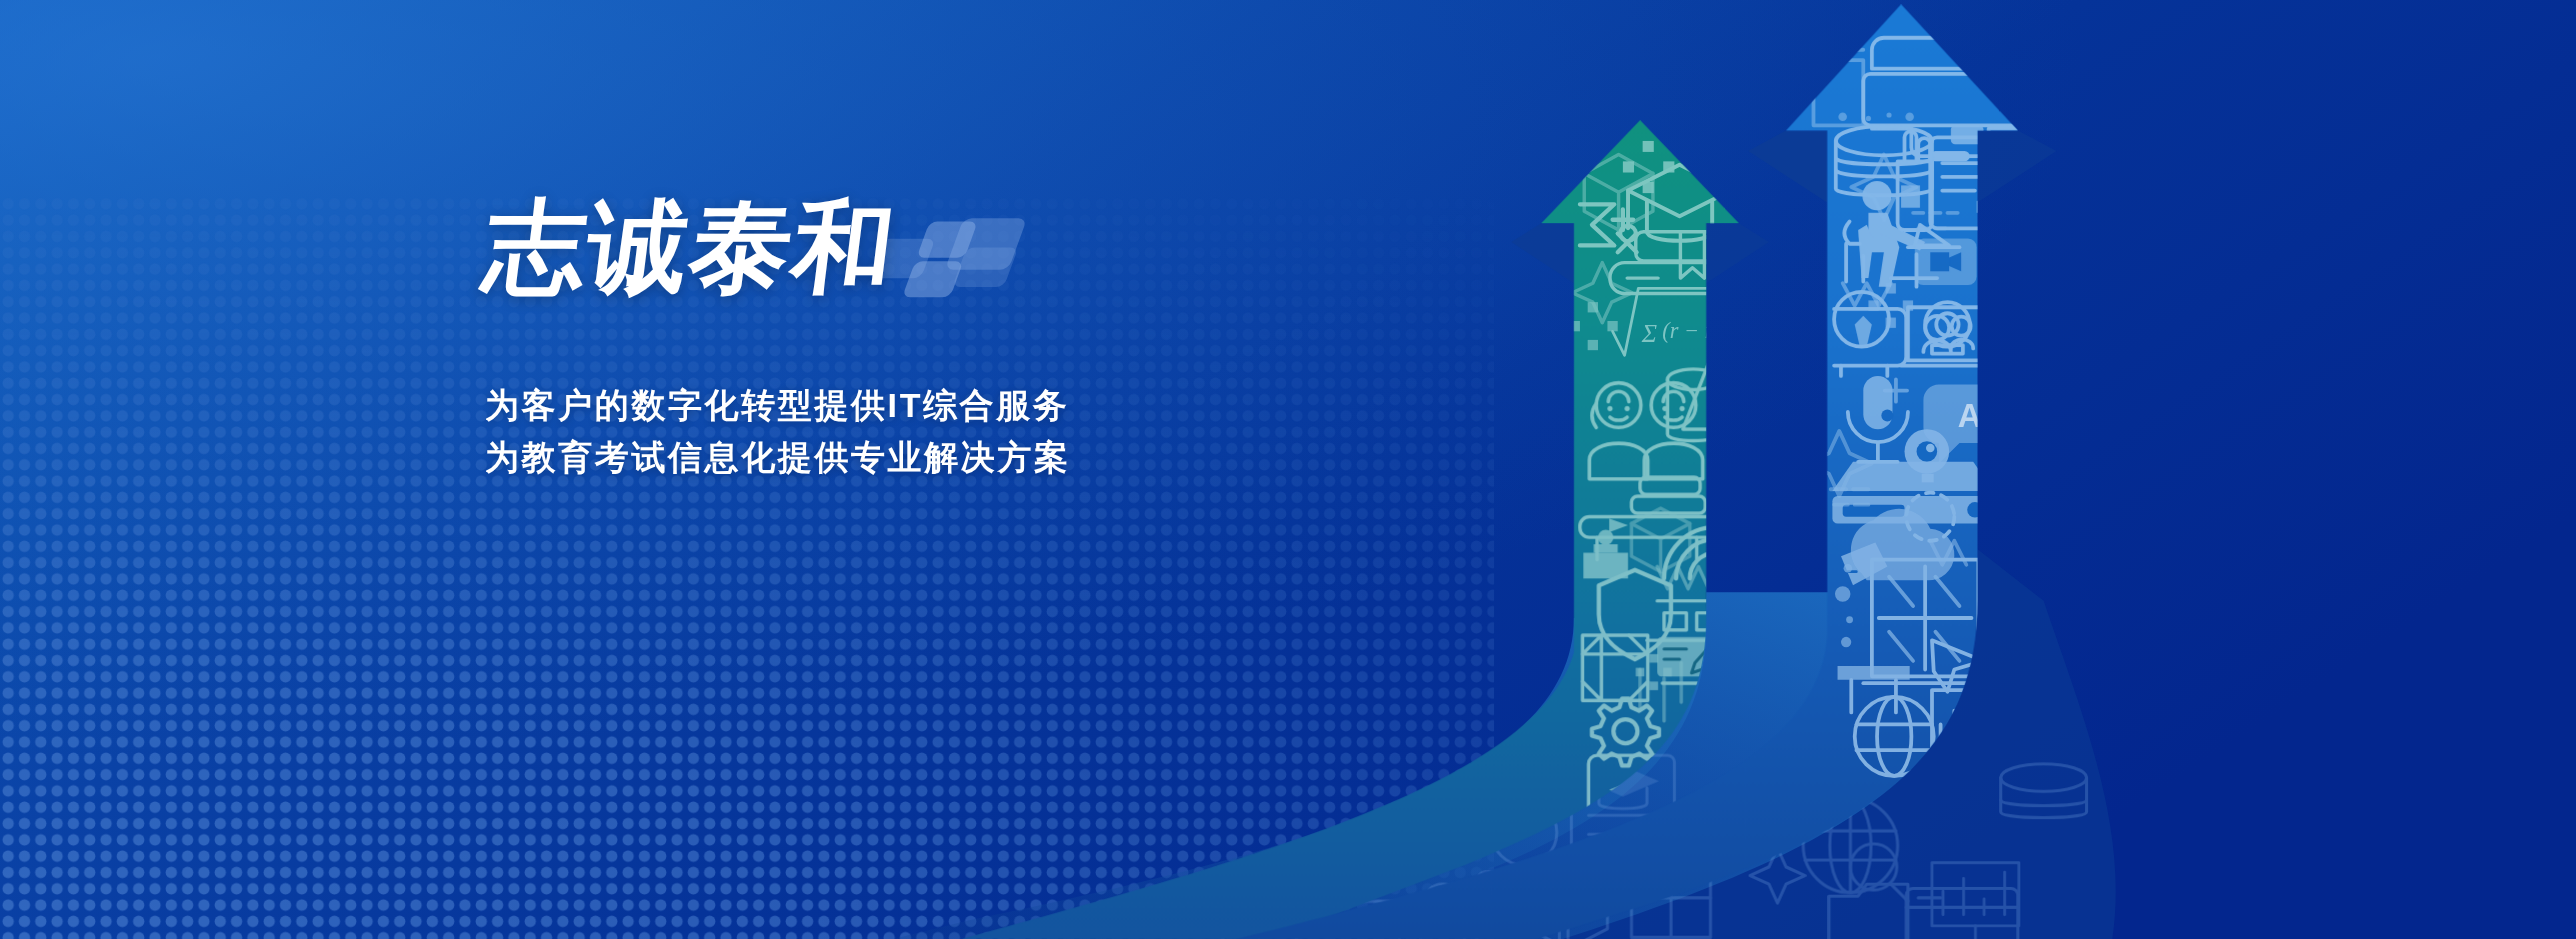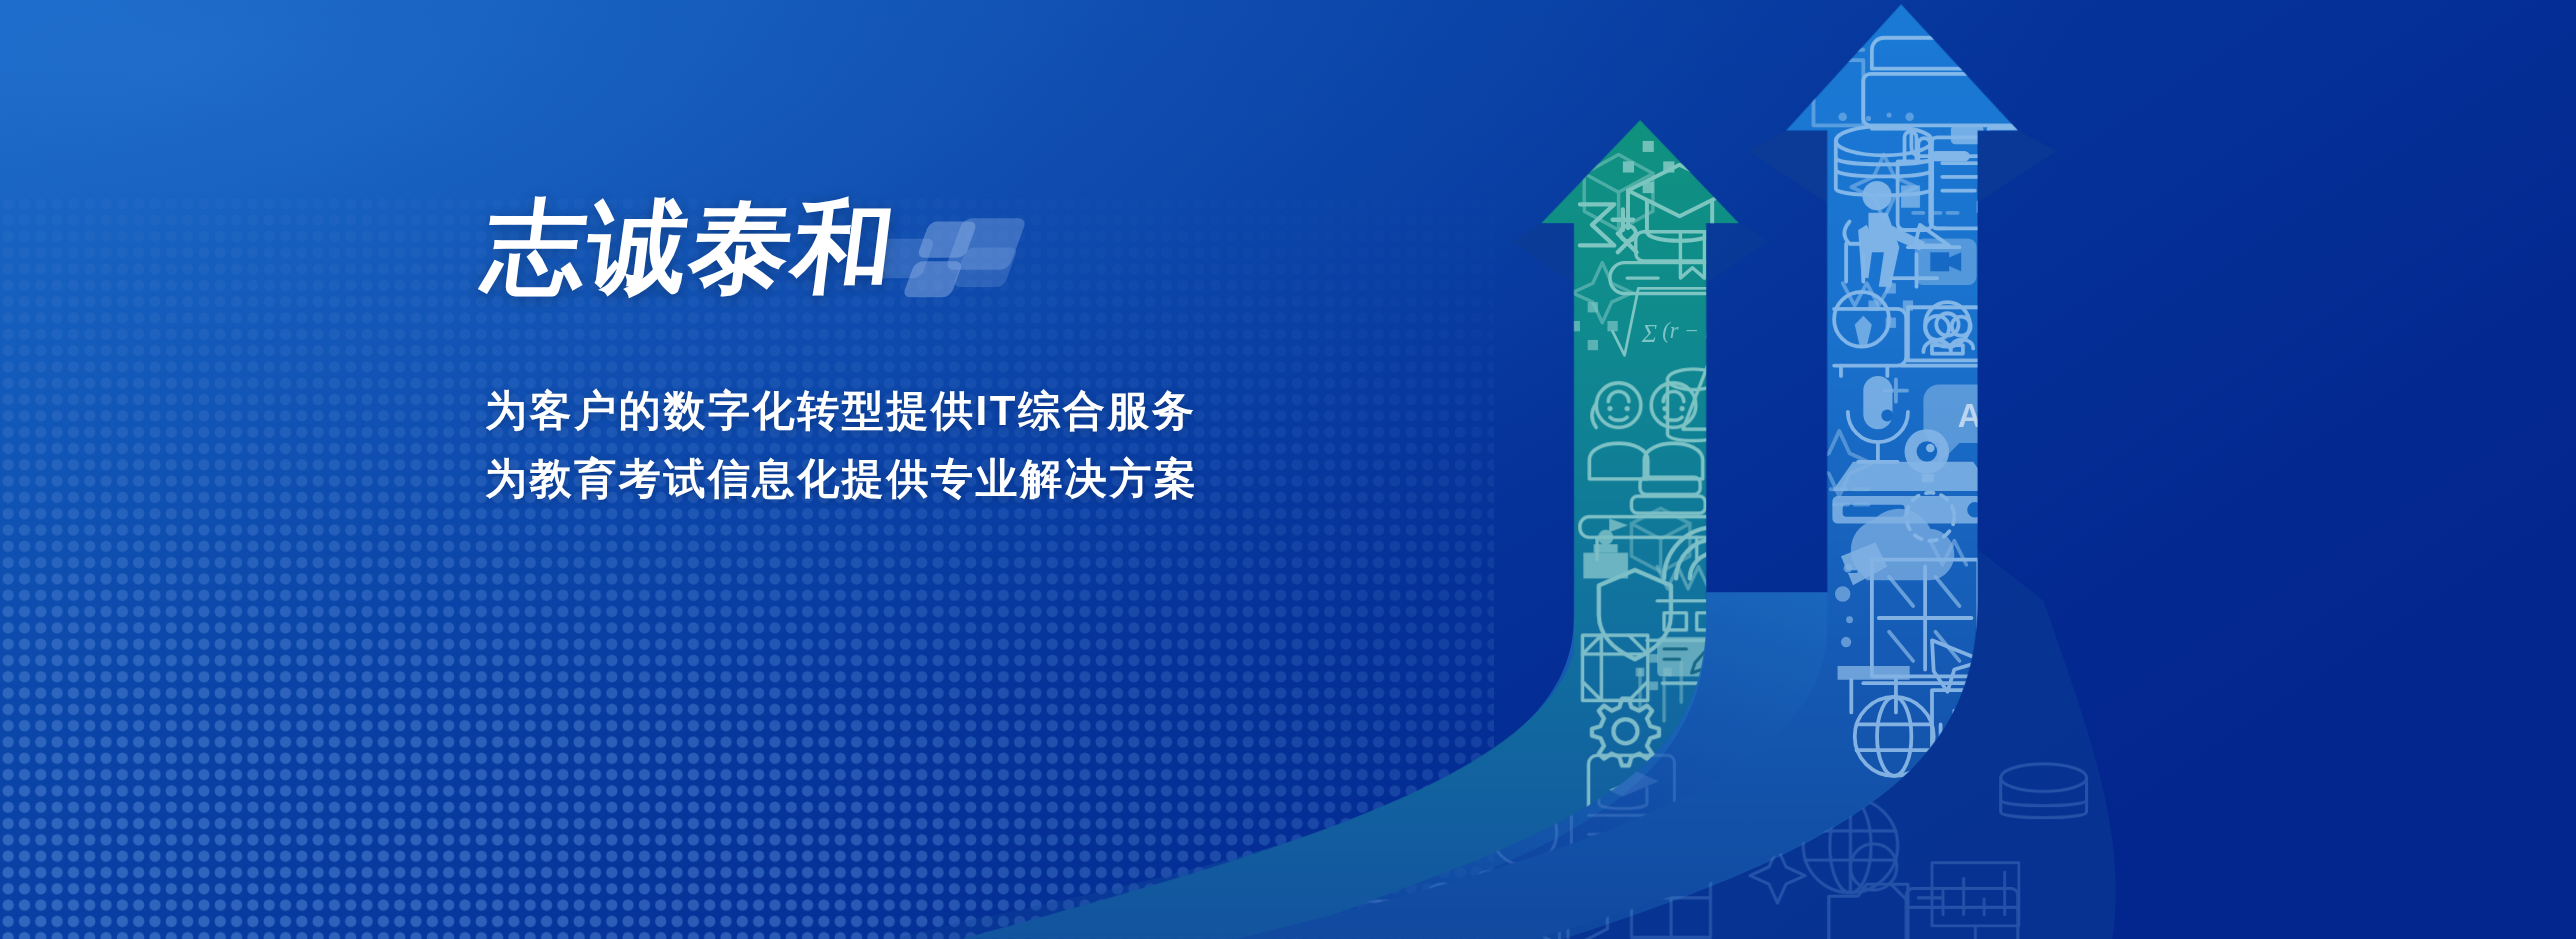--- a/index.html
+++ b/index.html
@@ -18,25 +18,25 @@
     letter-spacing:1.7px;
     transform:skewX(-7deg);
     text-shadow:0 2.6px 13.7px rgba(0,0,0,.25);
     margin:0;white-space:nowrap;
   }
   #brand-deco{
     position:absolute;left:391px;top:15.5px;width:172px;height:86px;
     pointer-events:none;
   }
   .sub{
-    color:#ffffff;font-size:42px;font-weight:700;letter-spacing:2.6px;
+    color:#ffffff;font-size:34px;font-weight:700;letter-spacing:2.6px;
     white-space:nowrap;text-shadow:0 1.7px 8.6px rgba(0,0,0,.22);
   }
   #sub1{margin-top:85px;}
-  #sub2{margin-top:12px;}
+  #sub2{margin-top:6px;}
 </style>
 </head>
 <body>
 
 <div id="stage">
 
   <div class="layer">
     <svg class="fill" viewBox="0 0 3000 1094" preserveAspectRatio="none">
       <defs>
         <linearGradient id="bgGrad" x1="0" y1="0" x2="1" y2="0.55">

